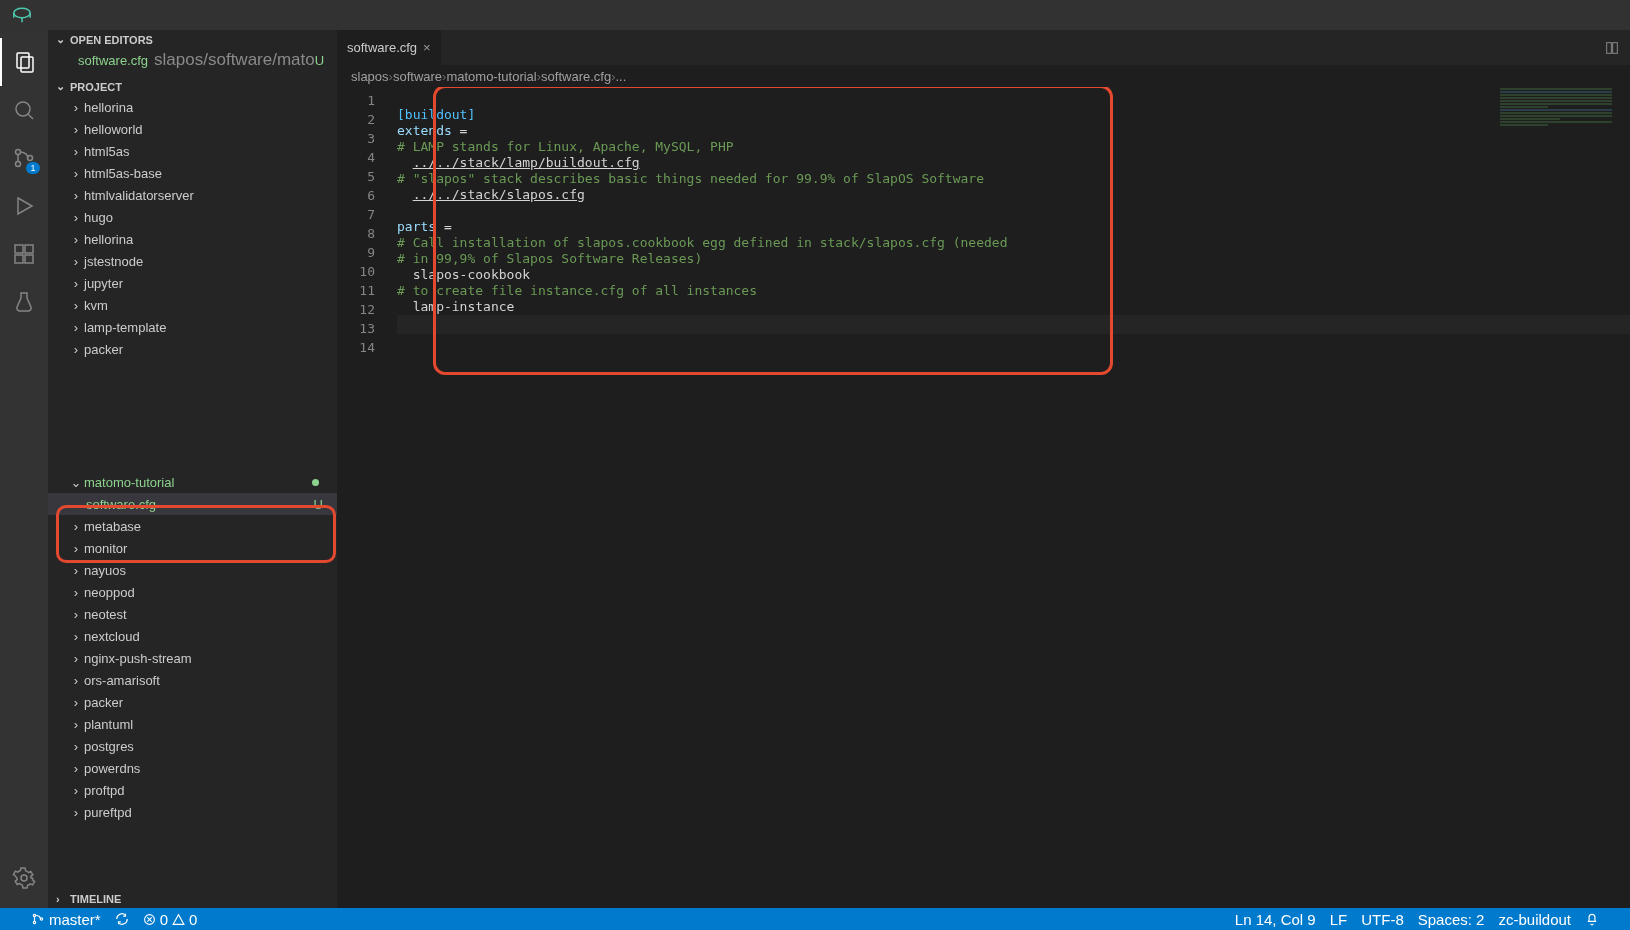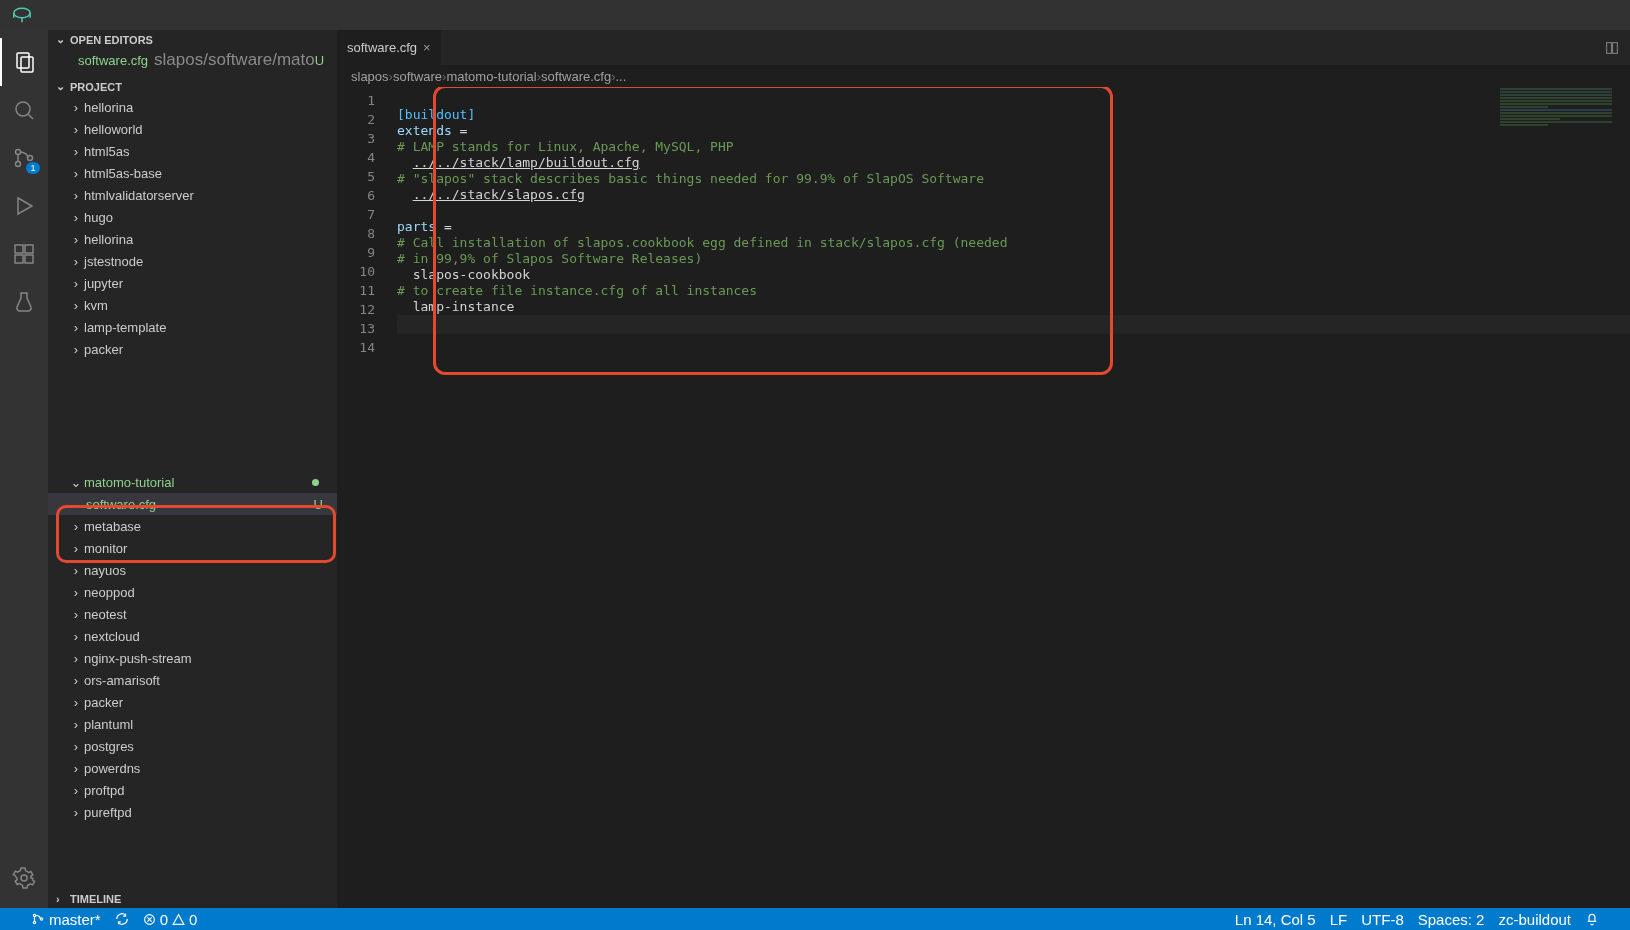--- a/index.html
+++ b/index.html
@@ -508,21 +508,21 @@
         <path d="M8 8l8 8M16 8l-8 8"></path>
       </svg>
     <span>0</span>
     <svg width="13" height="13" viewBox="0 0 24 24" fill="none" stroke="currentColor" stroke-width="2">
         <path d="M12 3l10 18H2z"></path>
       </svg>
     <span>0</span>
   </div>
   <div class="sb-right">
     <div class="sb-item">
-        <span>Ln 14, Col 5</span>
+        <span>Ln 14, Col 9</span>
       </div>
     <div class="sb-item">
         <span>LF</span>
       </div>
     <div class="sb-item">
         <span>UTF-8</span>
       </div>
     <div class="sb-item">
         <span>Spaces: 2</span>
       </div>

